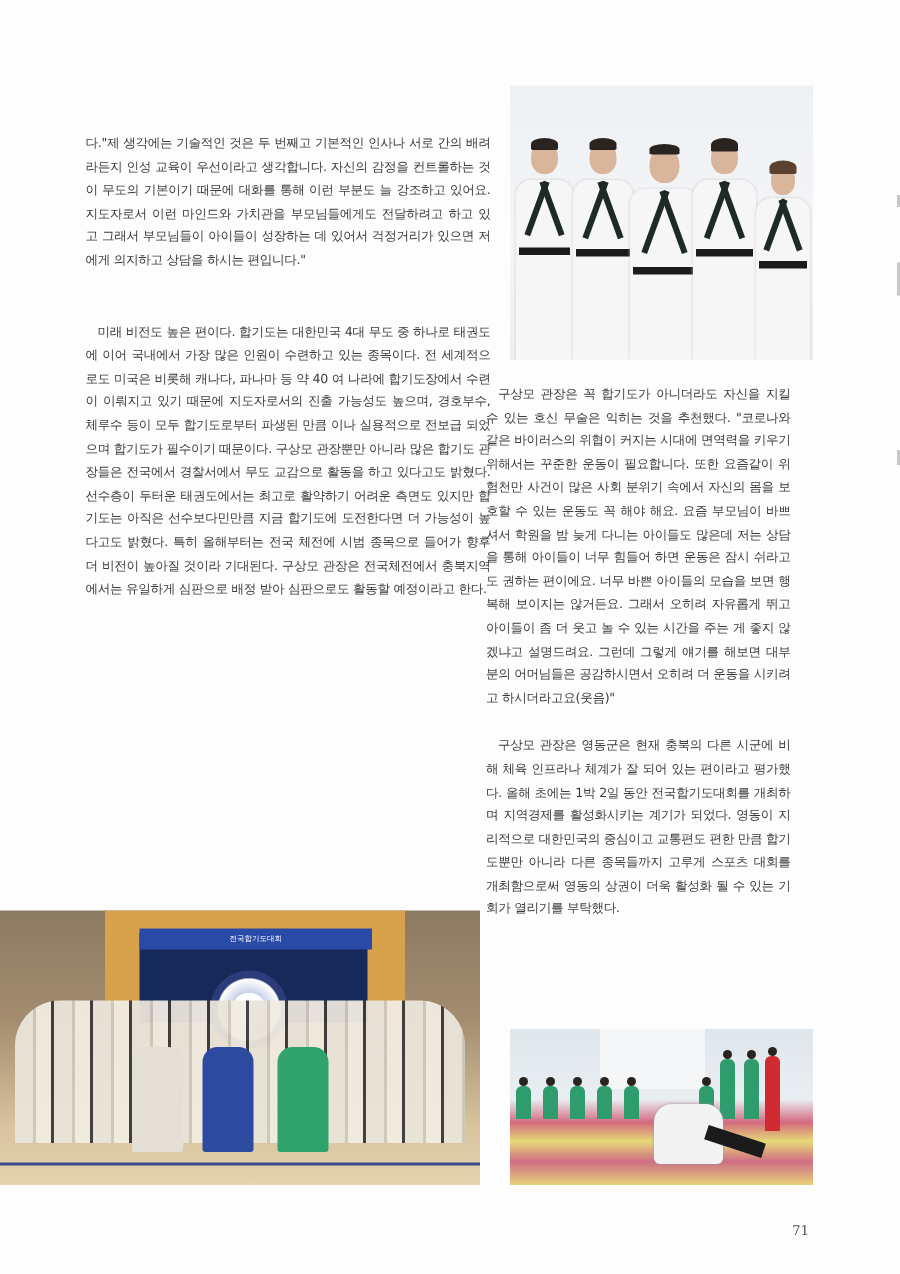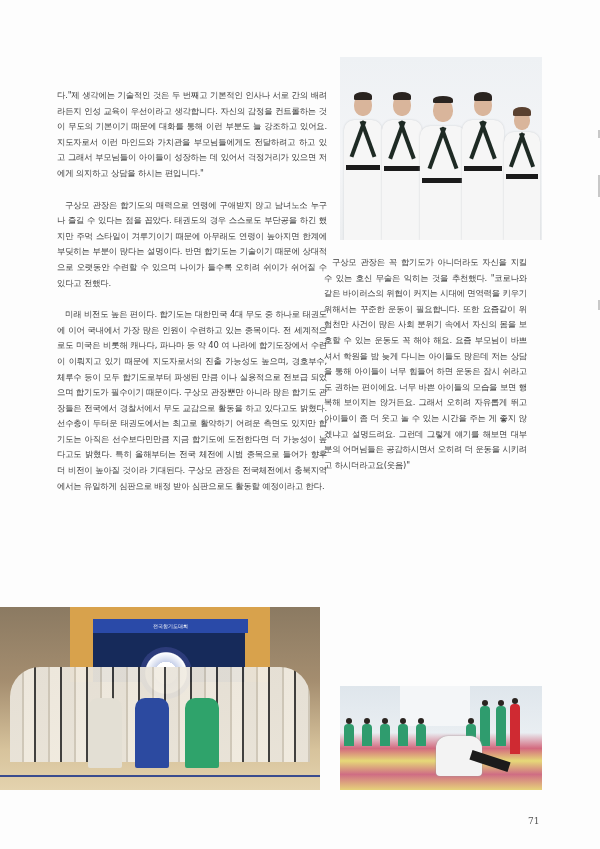--- a/index.html
+++ b/index.html
@@ -46,28 +46,28 @@
   .kid::before { content: ""; position: absolute; left: 2px; top: -6px; width: 6px; height: 6px; border-radius: 50%; background: #2a2420; }
   .page-number { position: absolute; left: 528px; top: 816px; font-size: 9px; color: #555; font-family: "DejaVu Serif", serif; }
   .margin-marks { position: absolute; left: 598px; width: 2px; background: #c8c8c8; }
 </style>
 </head>
 <body>
 
 <div id="left-col" class="col">
   <p>다."제 생각에는 기술적인 것은 두 번째고 기본적인 인사나 서로 간의 배려라든지 인성 교육이 우선이라고 생각합니다. 자신의 감정을 컨트롤하는 것이 무도의 기본이기 때문에 대화를 통해 이런 부분도 늘 강조하고 있어요. 지도자로서 이런 마인드와 가치관을 부모님들에게도 전달하려고 하고 있고 그래서 부모님들이 아이들이 성장하는 데 있어서 걱정거리가 있으면 저에게 의지하고 상담을 하시는 편입니다."</p>
   <div class="gap"></div>
-  <p class="ind">구상모 관장은 합기도의 매력으로 연령에 구애받지 않고 남녀노소 누구나 즐길 수 있다는 점을 꼽았다. 태권도의 경우 스스로도 부단공을 하긴 했지만 주먹 스타일이 겨루기이기 때문에 아무래도 연령이 높아지면 한계에 부딪히는 부분이 많다는 설명이다. 반면 합기도는 기술이기 때문에 상대적으로 오랫동안 수련할 수 있으며 나이가 들수록 오히려 쉬이가 쉬어질 수 있다고 전했다.</p>
   <div class="gap"></div>
   <p class="ind">미래 비전도 높은 편이다. 합기도는 대한민국 4대 무도 중 하나로 태권도에 이어 국내에서 가장 많은 인원이 수련하고 있는 종목이다. 전 세계적으로도 미국은 비롯해 캐나다, 파나마 등 약 40 여 나라에 합기도장에서 수련이 이뤄지고 있기 때문에 지도자로서의 진출 가능성도 높으며, 경호부수, 체루수 등이 모두 합기도로부터 파생된 만큼 이나 실용적으로 전보급 되었으며 합기도가 필수이기 때문이다. 구상모 관장뿐만 아니라 많은 합기도 관장들은 전국에서 경찰서에서 무도 교감으로 활동을 하고 있다고도 밝혔다. 선수층이 두터운 태권도에서는 최고로 활약하기 어려운 측면도 있지만 합기도는 아직은 선수보다민만큼 지금 합기도에 도전한다면 더 가능성이 높다고도 밝혔다. 특히 올해부터는 전국 체전에 시범 종목으로 들어가 향후 더 비전이 높아질 것이라 기대된다. 구상모 관장은 전국체전에서 충북지역에서는 유일하게 심판으로 배정 받아 심판으로도 활동할 예정이라고 한다.</p>
 </div>
 
 <div id="right-col" class="col">
   <p class="ind">구상모 관장은 꼭 합기도가 아니더라도 자신을 지킬 수 있는 호신 무술은 익히는 것을 추천했다. "코로나와 같은 바이러스의 위협이 커지는 시대에 면역력을 키우기 위해서는 꾸준한 운동이 필요합니다. 또한 요즘같이 위험천만 사건이 많은 사회 분위기 속에서 자신의 몸을 보호할 수 있는 운동도 꼭 해야 해요. 요즘 부모님이 바쁘셔서 학원을 밤 늦게 다니는 아이들도 많은데 저는 상담을 통해 아이들이 너무 힘들어 하면 운동은 잠시 쉬라고도 권하는 편이에요. 너무 바쁜 아이들의 모습을 보면 행복해 보이지는 않거든요. 그래서 오히려 자유롭게 뛰고 아이들이 좀 더 웃고 놀 수 있는 시간을 주는 게 좋지 않겠냐고 설명드려요. 그런데 그렇게 얘기를 해보면 대부분의 어머님들은 공감하시면서 오히려 더 운동을 시키려고 하시더라고요(웃음)"</p>
   <div class="gap"></div>
+  <p class="ind">구상모 관장은 영동군은 현재 충북의 다른 시군에 비해 체육 인프라나 체계가 잘 되어 있는 편이라고 평가했다. 올해 초에는 1박 2일 동안 전국합기도대회를 개최하며 지역경제를 활성화시키는 계기가 되었다. 영동이 지리적으로 대한민국의 중심이고 교통편도 편한 만큼 합기도뿐만 아니라 다른 종목들까지 고루게 스포츠 대회를 개최함으로써 영동의 상권이 더욱 활성화 될 수 있는 기회가 열리기를 부탁했다.</p>
 </div>
 
 <div id="photo-instructors" class="photo">
   <div class="person" style="left:4px;width:38px;height:150px;">
     <div class="body" style="left:0;top:30px;width:38px;height:120px;"></div>
     <div class="collar-l" style="left:12px;top:30px;height:38px;transform:rotate(20deg);"></div>
     <div class="collar-r" style="left:22px;top:30px;height:38px;transform:rotate(-20deg);"></div>
     <div class="belt" style="left:2px;top:75px;width:34px;"></div>
     <div class="head" style="left:10px;top:4px;width:18px;height:22px;"></div>
     <div class="hair" style="left:10px;top:2px;width:18px;height:8px;"></div>

